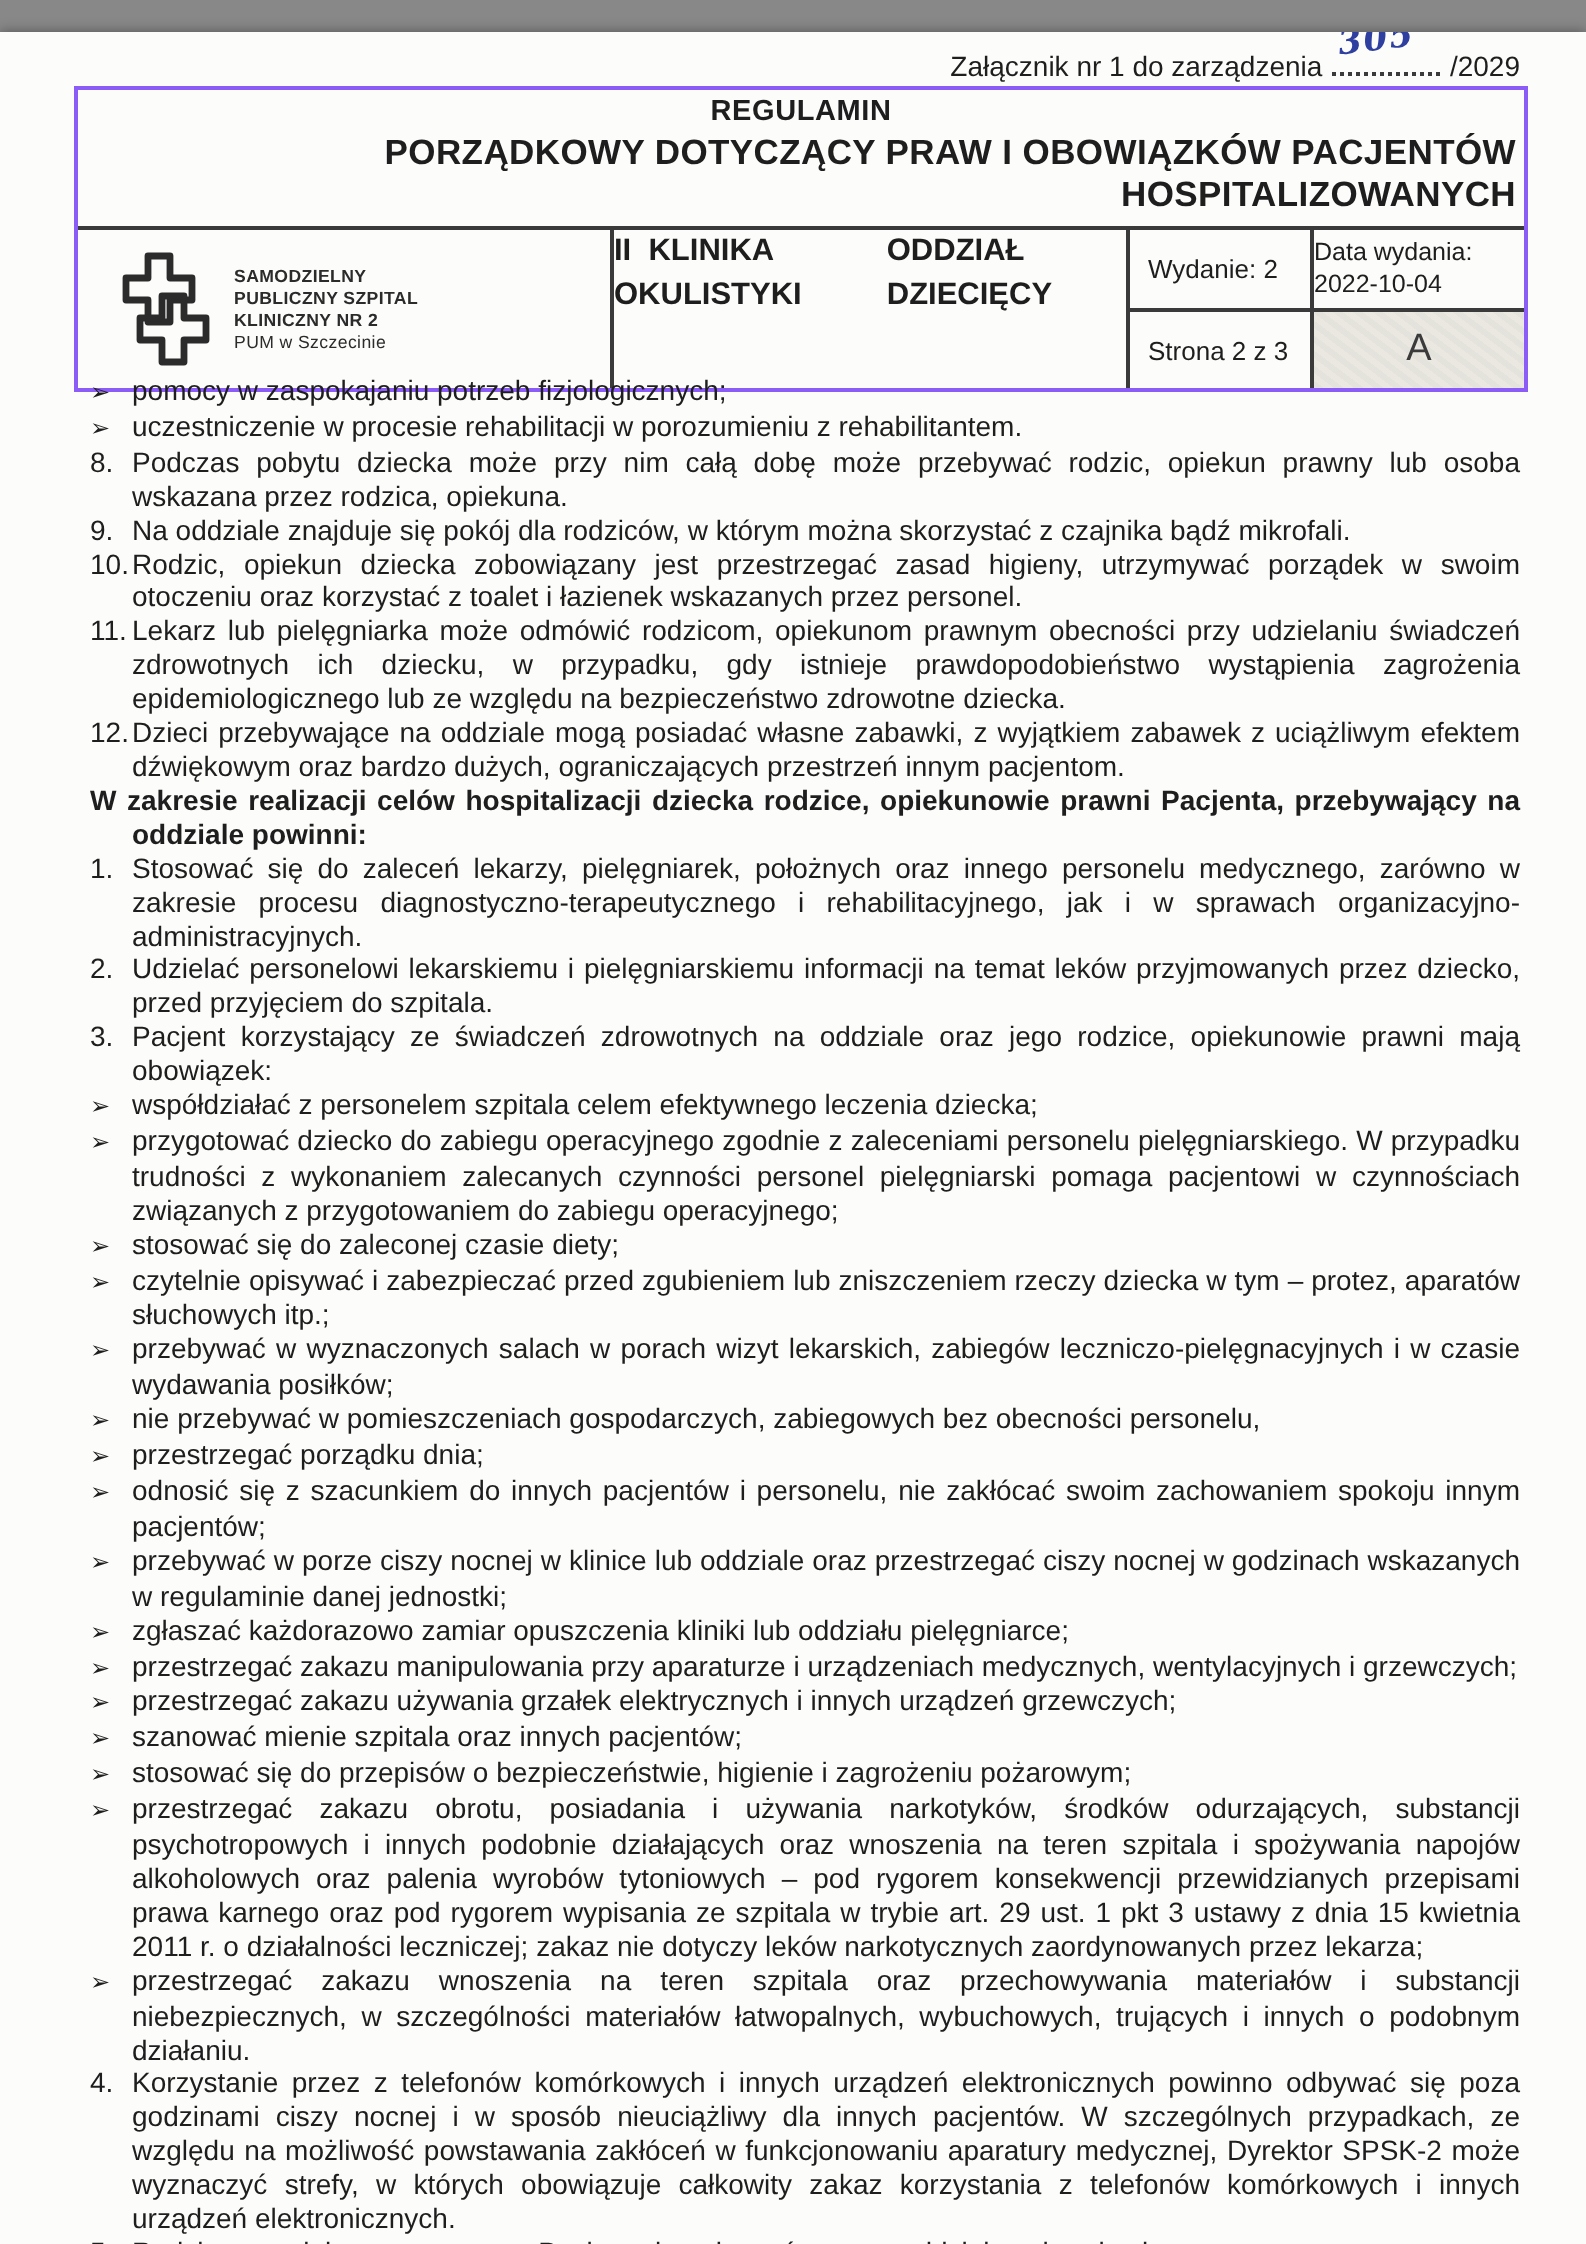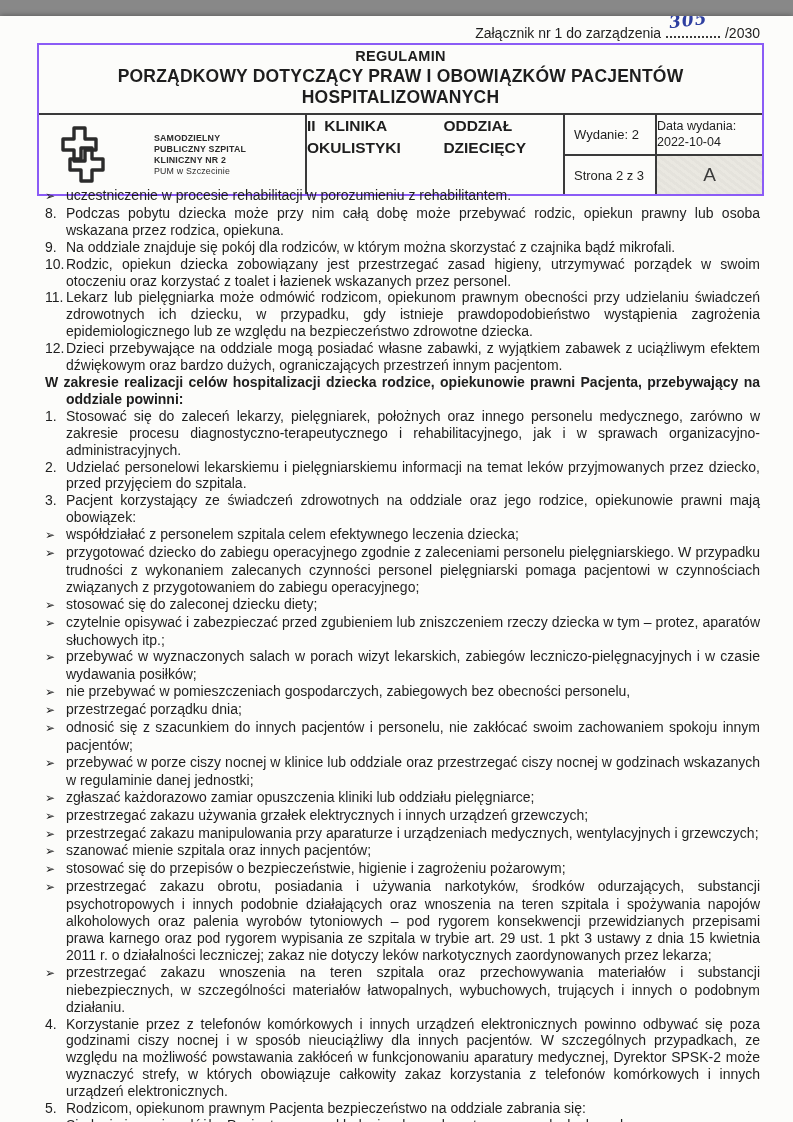--- a/index.html
+++ b/index.html
@@ -11,24 +11,24 @@
     box-shadow:0 0 6px rgba(0,0,0,.4);
   }
   
   .attachment{position:absolute;top:6px;right:33px;font-size:14px;white-space:nowrap;}
   .dotted{display:inline-block;width:54px;height:14px;border-bottom:2px dotted #3a3a3a;position:relative;vertical-align:baseline;margin:0 1px;}
   .hand{position:absolute;left:3px;top:-12px;font-family:"DejaVu Serif",serif;font-style:italic;font-weight:bold;font-size:17px;color:#2e3fa0;transform:rotate(-7deg);letter-spacing:1px;}
   
   .header-box{position:absolute;left:37px;top:27px;width:723px;border:2px solid #8b5cf6;background:#fcfcfa;}
   .title-cell{border-bottom:2px solid #3a3a3a;text-align:center;padding:3px 4px 5px;}
   .title1{font-weight:bold;font-size:14.5px;letter-spacing:.3px;}
-  .title2{font-weight:bold;font-size:17.5px;letter-spacing:.2px;margin-top:2px;}
+  .title2{font-weight:bold;font-size:17.5px;letter-spacing:.2px;margin-top:2px;text-align:right;}
   .info-grid{display:grid;grid-template-columns:266px 258px 92px 1fr;grid-template-rows:39px 40px;}
   .cell{box-sizing:border-box;}
-  .cell-logo{grid-row:1/3;display:flex;align-items:center;padding-left:18px;gap:37px;}
+  .cell-logo{grid-row:1/3;display:flex;align-items:center;padding-left:18px;}
   .logo-icon{flex:0 0 auto;margin-right:8px;}
   .logo-text{font-size:8.8px;line-height:11px;font-weight:bold;color:#2b2b2b;letter-spacing:.2px;}
   .logo-text .lt-last{font-weight:normal;}
   .cell-clinic{grid-row:1/3;border-left:2px solid #3a3a3a;display:flex;align-items:flex-start;justify-content:center;font-weight:bold;font-size:15.5px;line-height:22px;white-space:pre-wrap;}
   .cell-edition{border-left:2px solid #3a3a3a;display:flex;align-items:center;padding-left:9px;font-size:13px;}
   .cell-date{border-left:2px solid #3a3a3a;text-align:left;font-size:12.5px;line-height:16px;padding-top:3px;}
   .cell-page{border-left:2px solid #3a3a3a;border-top:2px solid #3a3a3a;display:flex;align-items:center;padding-left:9px;font-size:13px;}
   .cell-stamp{border-left:2px solid #3a3a3a;border-top:2px solid #3a3a3a;display:flex;align-items:center;justify-content:center;font-size:19px;color:#3b3b3b;
     background:#e9e7e0;
     background-image:repeating-linear-gradient(37deg,rgba(0,0,0,0.02) 0 3px,rgba(255,255,255,0.03) 3px 6px);}
@@ -40,21 +40,21 @@
   .item.heading{font-weight:bold;}
 </style>
 </head>
 <body>
 
 <div class="page">
 
   <div class="attachment">
     <span>Załącznik nr 1 do zarządzenia</span>
     <span class="dotted"><span class="hand">305</span></span>
-    <span>/2030</span>
+    <span>/2029</span>
   </div>
 
   <div class="header-box">
     <div class="title-cell">
       <div class="title1">REGULAMIN</div>
       <div class="title2">PORZĄDKOWY DOTYCZĄCY PRAW I OBOWIĄZKÓW PACJENTÓW HOSPITALIZOWANYCH</div>
     </div>
     <div class="info-grid">
       <div class="cell cell-logo">
         <svg class="logo-icon" width="52" height="60" viewBox="0 0 52 60" aria-hidden="true">
@@ -76,42 +76,43 @@
       <div class="cell cell-date">
         <div>Data wydania:</div>
         <div>2022-10-04</div>
       </div>
       <div class="cell cell-page">Strona 2 z 3</div>
       <div class="cell cell-stamp">A</div>
     </div>
   </div>
 
   <div class="body">
+      <div class="item"><span class="marker arrow">➢</span><span>pomocy w zaspokajaniu potrzeb fizjologicznych;</span></div>
       <div class="item"><span class="marker arrow">➢</span><span>uczestniczenie w procesie rehabilitacji w porozumieniu z rehabilitantem.</span></div>
       <div class="item"><span class="marker num">8.</span><span>Podczas pobytu dziecka może przy nim całą dobę może przebywać rodzic, opiekun prawny lub osoba wskazana przez rodzica, opiekuna.</span></div>
       <div class="item"><span class="marker num">9.</span><span>Na oddziale znajduje się pokój dla rodziców, w którym można skorzystać z czajnika bądź mikrofali.</span></div>
       <div class="item"><span class="marker num">10.</span><span>Rodzic, opiekun dziecka zobowiązany jest przestrzegać zasad higieny, utrzymywać porządek w swoim otoczeniu oraz korzystać z toalet i łazienek wskazanych przez personel.</span></div>
       <div class="item"><span class="marker num">11.</span><span>Lekarz lub pielęgniarka może odmówić rodzicom, opiekunom prawnym obecności przy udzielaniu świadczeń zdrowotnych ich dziecku, w przypadku, gdy istnieje prawdopodobieństwo wystąpienia zagrożenia epidemiologicznego lub ze względu na bezpieczeństwo zdrowotne dziecka.</span></div>
       <div class="item"><span class="marker num">12.</span><span>Dzieci przebywające na oddziale mogą posiadać własne zabawki, z wyjątkiem zabawek z uciążliwym efektem dźwiękowym oraz bardzo dużych, ograniczających przestrzeń innym pacjentom.</span></div>
       <div class="item heading"><span>W zakresie realizacji celów hospitalizacji dziecka rodzice, opiekunowie prawni Pacjenta, przebywający na oddziale powinni:</span></div>
       <div class="item"><span class="marker num">1.</span><span>Stosować się do zaleceń lekarzy, pielęgniarek, położnych oraz innego personelu medycznego, zarówno w zakresie procesu diagnostyczno-terapeutycznego i rehabilitacyjnego, jak i w sprawach organizacyjno-administracyjnych.</span></div>
       <div class="item"><span class="marker num">2.</span><span>Udzielać personelowi lekarskiemu i pielęgniarskiemu informacji na temat leków przyjmowanych przez dziecko, przed przyjęciem do szpitala.</span></div>
       <div class="item"><span class="marker num">3.</span><span>Pacjent korzystający ze świadczeń zdrowotnych na oddziale oraz jego rodzice, opiekunowie prawni mają obowiązek:</span></div>
       <div class="item"><span class="marker arrow">➢</span><span>współdziałać z personelem szpitala celem efektywnego leczenia dziecka;</span></div>
       <div class="item"><span class="marker arrow">➢</span><span>przygotować dziecko do zabiegu operacyjnego zgodnie z zaleceniami personelu pielęgniarskiego. W przypadku trudności z wykonaniem zalecanych czynności personel pielęgniarski pomaga pacjentowi w czynnościach związanych z przygotowaniem do zabiegu operacyjnego;</span></div>
-      <div class="item"><span class="marker arrow">➢</span><span>stosować się do zaleconej dziecku diety;</span></div>
+      <div class="item"><span class="marker arrow">➢</span><span>stosować się do zaleconej czasie diety;</span></div>
       <div class="item"><span class="marker arrow">➢</span><span>czytelnie opisywać i zabezpieczać przed zgubieniem lub zniszczeniem rzeczy dziecka w tym – protez, aparatów słuchowych itp.;</span></div>
       <div class="item"><span class="marker arrow">➢</span><span>przebywać w wyznaczonych salach w porach wizyt lekarskich, zabiegów leczniczo-pielęgnacyjnych i w czasie wydawania posiłków;</span></div>
       <div class="item"><span class="marker arrow">➢</span><span>nie przebywać w pomieszczeniach gospodarczych, zabiegowych bez obecności personelu,</span></div>
       <div class="item"><span class="marker arrow">➢</span><span>przestrzegać porządku dnia;</span></div>
       <div class="item"><span class="marker arrow">➢</span><span>odnosić się z szacunkiem do innych pacjentów i personelu, nie zakłócać swoim zachowaniem spokoju innym pacjentów;</span></div>
       <div class="item"><span class="marker arrow">➢</span><span>przebywać w porze ciszy nocnej w klinice lub oddziale oraz przestrzegać ciszy nocnej w godzinach wskazanych w regulaminie danej jednostki;</span></div>
       <div class="item"><span class="marker arrow">➢</span><span>zgłaszać każdorazowo zamiar opuszczenia kliniki lub oddziału pielęgniarce;</span></div>
+      <div class="item"><span class="marker arrow">➢</span><span>przestrzegać zakazu manipulowania przy aparaturze i urządzeniach medycznych, wentylacyjnych i grzewczych;</span></div>
       <div class="item"><span class="marker arrow">➢</span><span>przestrzegać zakazu używania grzałek elektrycznych i innych urządzeń grzewczych;</span></div>
-      <div class="item"><span class="marker arrow">➢</span><span>przestrzegać zakazu manipulowania przy aparaturze i urządzeniach medycznych, wentylacyjnych i grzewczych;</span></div>
       <div class="item"><span class="marker arrow">➢</span><span>szanować mienie szpitala oraz innych pacjentów;</span></div>
       <div class="item"><span class="marker arrow">➢</span><span>stosować się do przepisów o bezpieczeństwie, higienie i zagrożeniu pożarowym;</span></div>
       <div class="item"><span class="marker arrow">➢</span><span>przestrzegać zakazu obrotu, posiadania i używania narkotyków, środków odurzających, substancji psychotropowych i innych podobnie działających oraz wnoszenia na teren szpitala i spożywania napojów alkoholowych oraz palenia wyrobów tytoniowych – pod rygorem konsekwencji przewidzianych przepisami prawa karnego oraz pod rygorem wypisania ze szpitala w trybie art. 29 ust. 1 pkt 3 ustawy z dnia 15 kwietnia 2011 r. o działalności leczniczej; zakaz nie dotyczy leków narkotycznych zaordynowanych przez lekarza;</span></div>
       <div class="item"><span class="marker arrow">➢</span><span>przestrzegać zakazu wnoszenia na teren szpitala oraz przechowywania materiałów i substancji niebezpiecznych, w szczególności materiałów łatwopalnych, wybuchowych, trujących i innych o podobnym działaniu.</span></div>
       <div class="item"><span class="marker num">4.</span><span>Korzystanie przez z telefonów komórkowych i innych urządzeń elektronicznych powinno odbywać się poza godzinami ciszy nocnej i w sposób nieuciążliwy dla innych pacjentów. W szczególnych przypadkach, ze względu na możliwość powstawania zakłóceń w funkcjonowaniu aparatury medycznej, Dyrektor SPSK-2 może wyznaczyć strefy, w których obowiązuje całkowity zakaz korzystania z telefonów komórkowych i innych urządzeń elektronicznych.</span></div>
       <div class="item"><span class="marker num">5.</span><span>Rodzicom, opiekunom prawnym Pacjenta bezpieczeństwo na oddziale zabrania się:</span></div>
       <div class="item"><span class="marker arrow">➢</span><span>Siadania i spania w łóżku Pacjenta oraz rozkładania własnych materacy na salach chorych</span></div>
     </div>
 
 </div>

